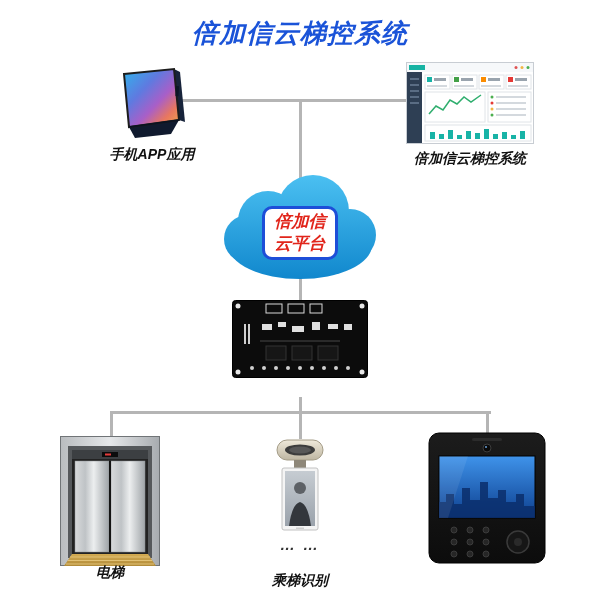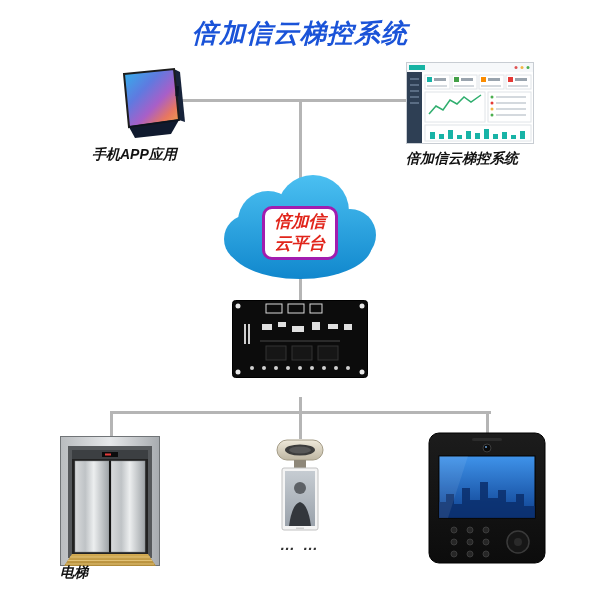--- a/index.html
+++ b/index.html
@@ -7,25 +7,25 @@
     position:relative;width:600px;height:600px;margin:0 auto;background:#ffffff;
     font-family:"Liberation Sans","DejaVu Sans",sans-serif;overflow:hidden;font-style:italic;
   }
   .title{
     position:absolute;top:16px;left:0;width:100%;text-align:center;
     font-size:26px;font-weight:bold;color:#1a53d8;letter-spacing:1px;
   }
   .line{position:absolute;background:#b5b5b5;}
   .node{position:absolute;}
   .label{
-    position:absolute;text-align:left;font-size:14px;font-weight:700;color:#111111;
+    position:absolute;text-align:center;font-size:14px;font-weight:700;color:#111111;
   }
   .cloud-badge{
     position:absolute;left:262px;top:206px;width:76px;box-sizing:border-box;
-    background:#ffffff;border:3px solid #a21caf;border-radius:10px;
+    background:#ffffff;border:3px solid #1d4ed8;border-radius:10px;
     color:#e1251b;font-weight:bold;font-size:17px;line-height:1.3;
     text-align:center;padding:2px 4px;
   }
   .dots{
     position:absolute;left:270px;top:536px;width:60px;text-align:center;
     font-size:15px;font-weight:bold;color:#333;letter-spacing:2px;
   }
   svg{display:block;}
 </style>
 </head>
@@ -232,20 +232,21 @@
       <ellipse cx="24" cy="12" rx="11" ry="3.5" fill="#585858"></ellipse>
       <rect x="18" y="22" width="12" height="8" fill="#8e8779"></rect>
       <rect x="6" y="30" width="36" height="62" rx="2" fill="#f4f4f4" stroke="#c2c2c2"></rect>
       <rect x="9" y="33" width="30" height="55" fill="url(#scrG)"></rect>
       <circle cx="24" cy="50" r="6" fill="#5d6166"></circle>
       <path d="M13 88 Q16 66 24 64 Q32 66 35 88 Z" fill="#33373c"></path>
       <rect x="20" y="89.5" width="8" height="1.5" fill="#cfcfcf"></rect>
     </svg>
   </div>
   <div class="dots">… …</div>
+  <div class="label" style="left:260px;top:572px;width:80px;">乘梯识别</div>
 
   <div class="node" style="left:428px;top:432px;">
     <svg width="118" height="132" viewBox="0 0 118 132">
       <defs>
         <linearGradient id="bodyG" x1="0" y1="0" x2="0" y2="1">
           <stop offset="0" stop-color="#1c1c1c"></stop>
           <stop offset="1" stop-color="#0c0c0c"></stop>
         </linearGradient>
         <linearGradient id="cityG" x1="0" y1="0" x2="0" y2="1">
           <stop offset="0" stop-color="#3f93ea"></stop>

